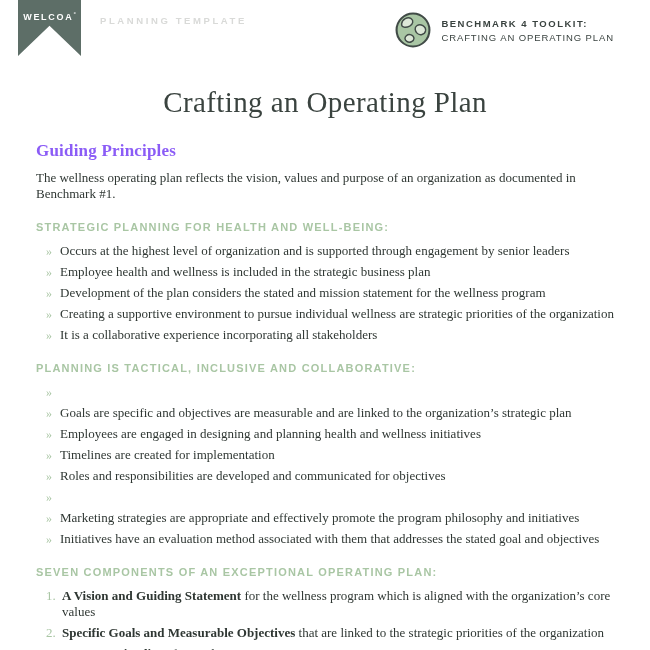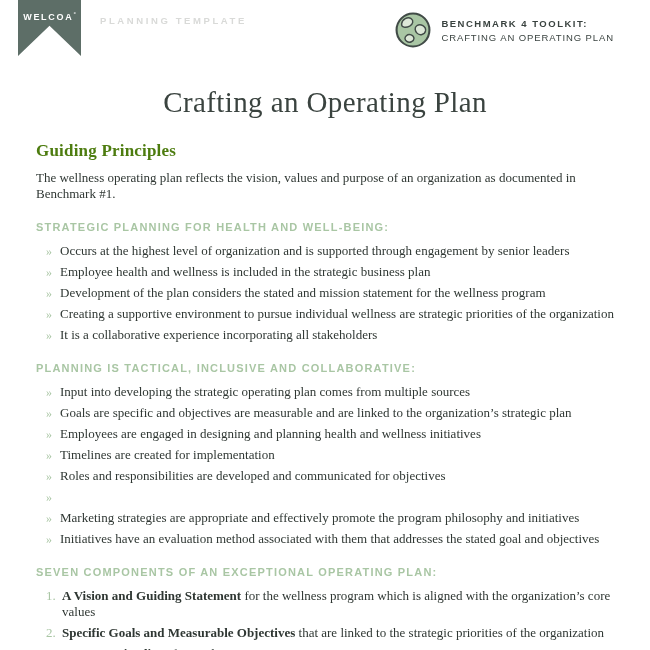--- a/index.html
+++ b/index.html
@@ -65,21 +65,21 @@
     line-height:36px;
     color:#3a433f;
     letter-spacing:0.4px;
   }
   
   .content{margin:0 36px;}
   .gp-heading{
     margin:21px 0 0 0;
     font-size:17px;
     font-weight:bold;
-    color:#4d7c0f;
+    color:#8b5cf6;
     letter-spacing:0.2px;
   }
   .intro{
     margin:9px 0 4px 0;
     font-size:13px;
     line-height:16px;
   }
   .section-heading{
     margin:19px 0 10px 0;
     font-family:"Liberation Sans", sans-serif;
@@ -157,21 +157,20 @@
           </div>
           <div class="row">
             <span class="marker">»</span>
             <span class="item-text">It is a collaborative experience incorporating all stakeholders</span>
           </div>
         </div>
         <div class="section-heading">PLANNING IS TACTICAL, INCLUSIVE AND COLLABORATIVE:</div>
         <div class="section-list">
           <div class="row">
             <span class="marker">»</span>
-            <span class="item-text">Input into developing the strategic operating plan comes from multiple sources</span>
           </div>
           <div class="row">
             <span class="marker">»</span>
             <span class="item-text">Goals are specific and objectives are measurable and are linked to the organization’s strategic plan</span>
           </div>
           <div class="row">
             <span class="marker">»</span>
             <span class="item-text">Employees are engaged in designing and planning health and wellness initiatives</span>
           </div>
           <div class="row">

